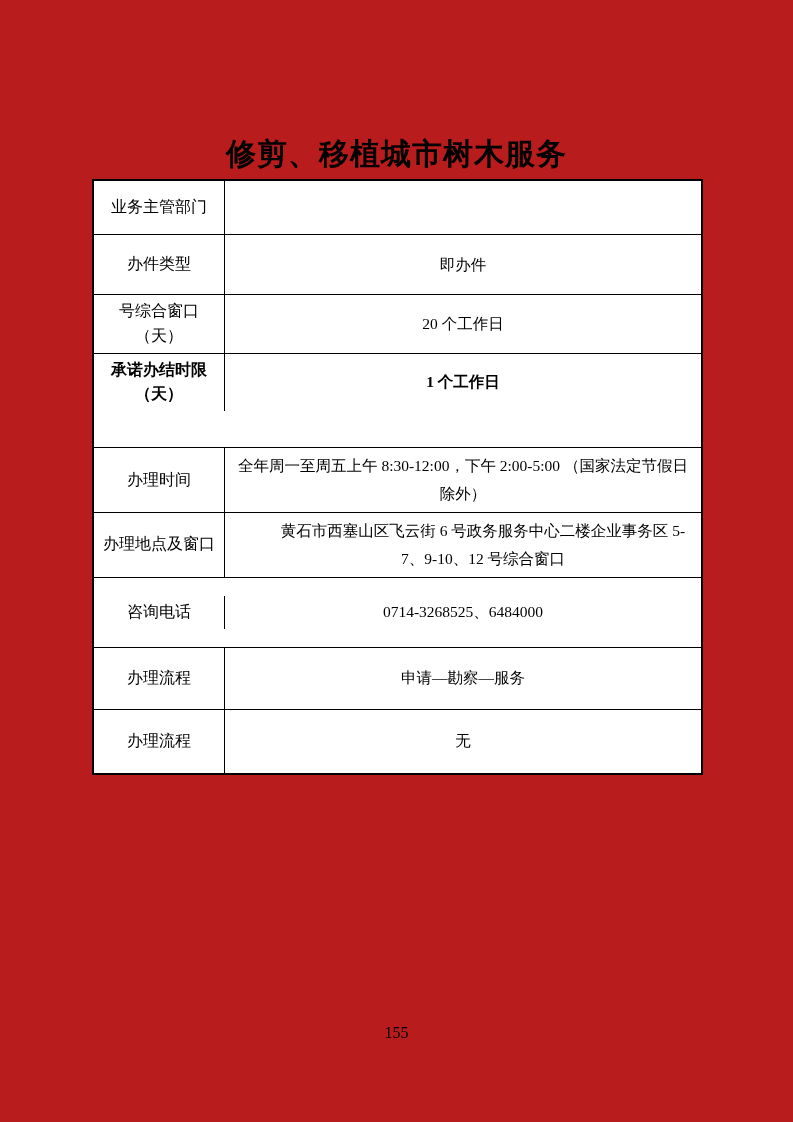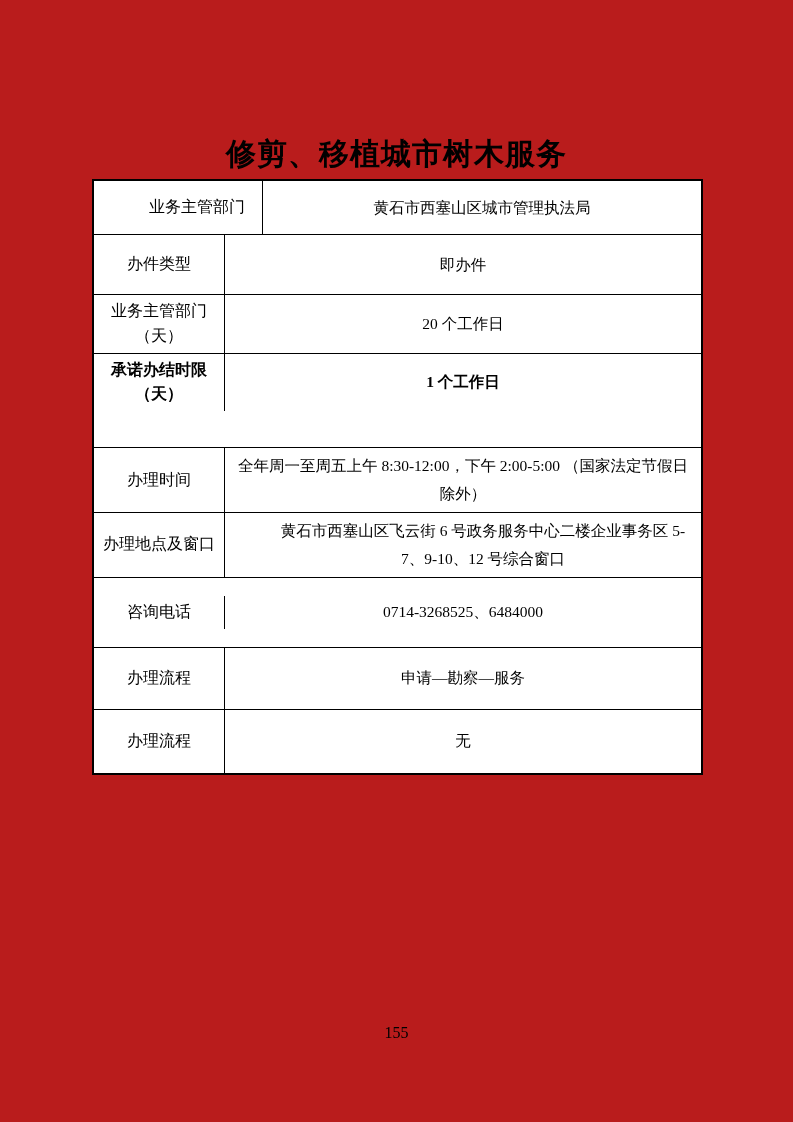--- a/index.html
+++ b/index.html
@@ -38,21 +38,21 @@
     background: #ffffff;
   }
   .t-row {
     display: flex;
     flex-direction: row;
     align-items: stretch;
     border-top: 1px solid #000000;
     min-height: 57px;
   }
   .t-row:first-child { border-top: none; }
-  .t-row:nth-child(1)  { min-height: 53px; margin-left: 38px; }
+  .t-row:nth-child(1)  { min-height: 53px; }
   .t-row:nth-child(2)  { min-height: 60px; }
   .t-row:nth-child(3)  { min-height: 57px; }
   .t-row:nth-child(4)  { min-height: 57px; font-weight: bold; }
   .t-row:nth-child(5)  { min-height: 56px; margin-top: 36px; }
   .t-row:nth-child(6)  { min-height: 59px; gap: 40px; }
   .t-row:nth-child(7)  { min-height: 70px; align-items: center; }
   .t-row:nth-child(8)  { min-height: 62px; }
   .t-row:nth-child(9)  { min-height: 64px; }
   .t-row:nth-child(10) { min-height: 160px; }
   .t-label {
@@ -89,28 +89,27 @@
 </style>
 </head>
 <body>
 
 <div class="page">
   <div class="doc-title">修剪、移植城市树木服务</div>
 
   <div class="service-table">
       <div class="t-row">
         <div class="t-label">业务主管部门</div>
-        <div class="t-value">黄石市西塞山区城市管理执法局</div>
       </div>
       <div class="t-row">
         <div class="t-label">办件类型</div>
         <div class="t-value">即办件</div>
       </div>
       <div class="t-row">
-        <div class="t-label">业务主管部门（天）</div>
+        <div class="t-label">号综合窗口（天）</div>
         <div class="t-value">20 个工作日</div>
       </div>
       <div class="t-row">
         <div class="t-label">承诺办结时限（天）</div>
         <div class="t-value">1 个工作日</div>
       </div>
       <div class="t-row">
         <div class="t-label">办理时间</div>
         <div class="t-value">全年周一至周五上午 8:30-12:00，下午 2:00-5:00 （国家法定节假日除外）</div>
       </div>

